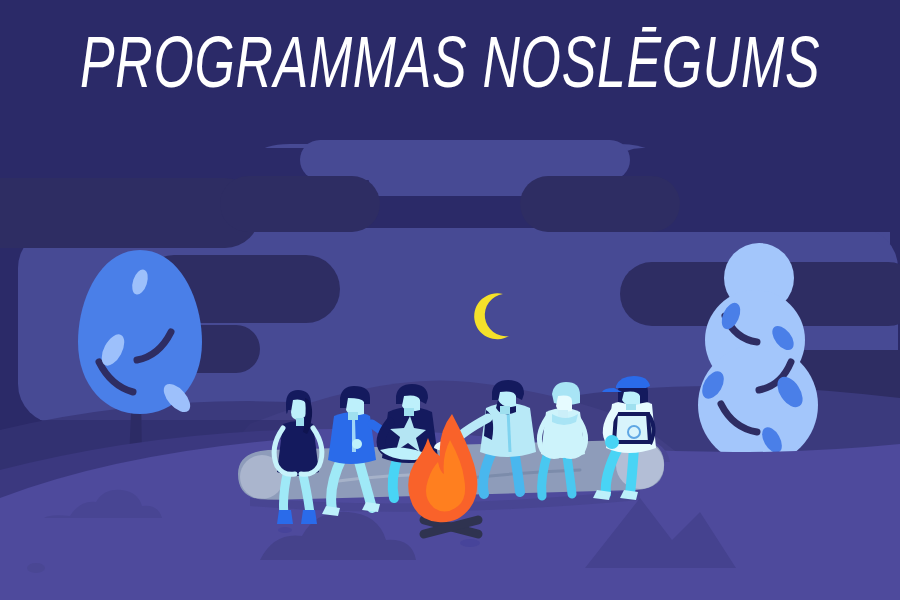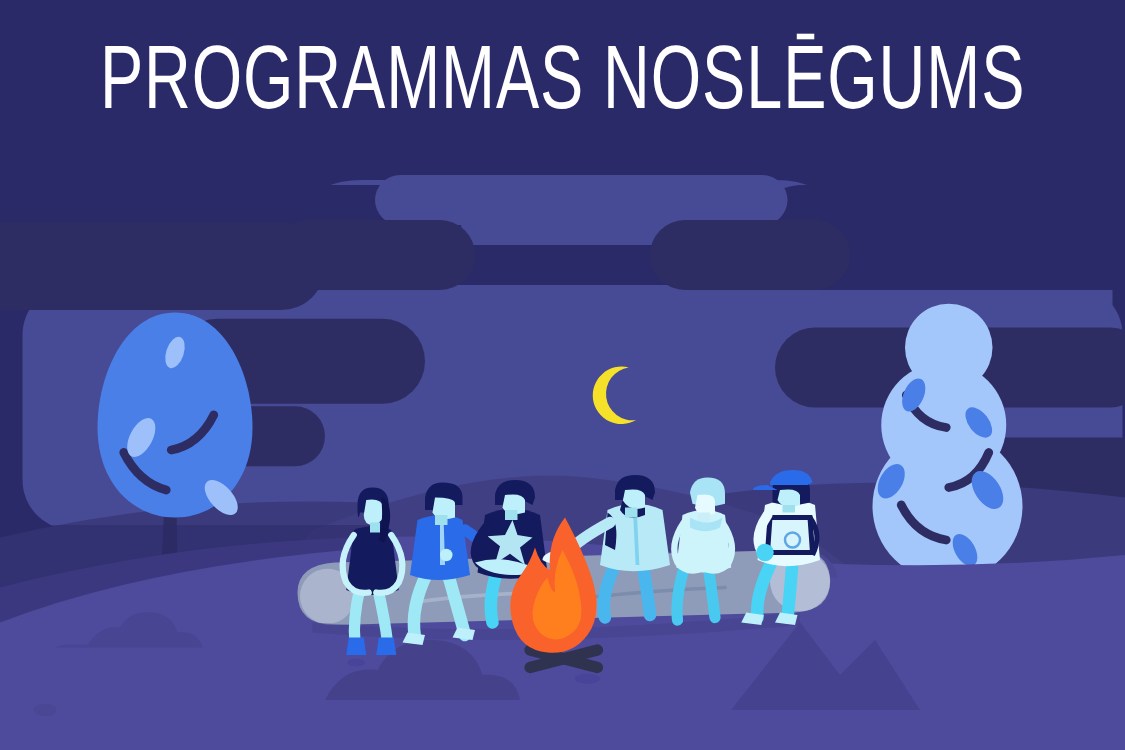--- a/index.html
+++ b/index.html
@@ -14,20 +14,21 @@
     height:600px;
     overflow:hidden;
     background:#2b2a68;
   }
   #art{ position:absolute; inset:0; width:900px; height:600px; display:block; }
   #title-layer{
     position:absolute;
     left:0; top:0; width:900px; height:125px;
     display:flex; align-items:center; justify-content:center;
     pointer-events:none;
+    font-style:italic;
   }
   #page-title{
     color:#ffffff;
     font-family:"Liberation Sans Narrow","Liberation Sans", sans-serif;
     font-size:72px;
     line-height:0.95;
     font-weight:400;
     letter-spacing:1px;
     transform:scaleX(0.72);
     transform-origin:center center;

